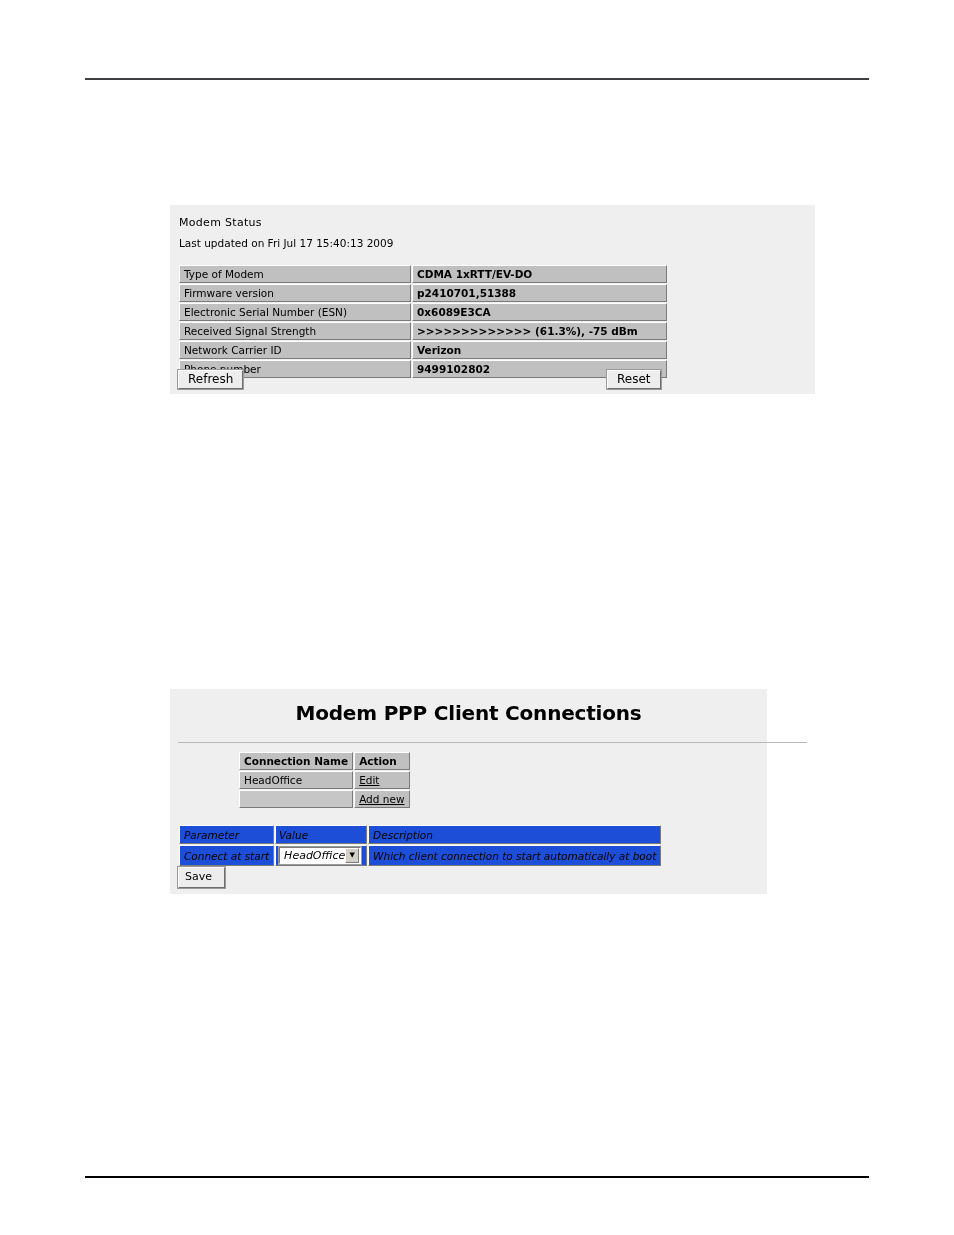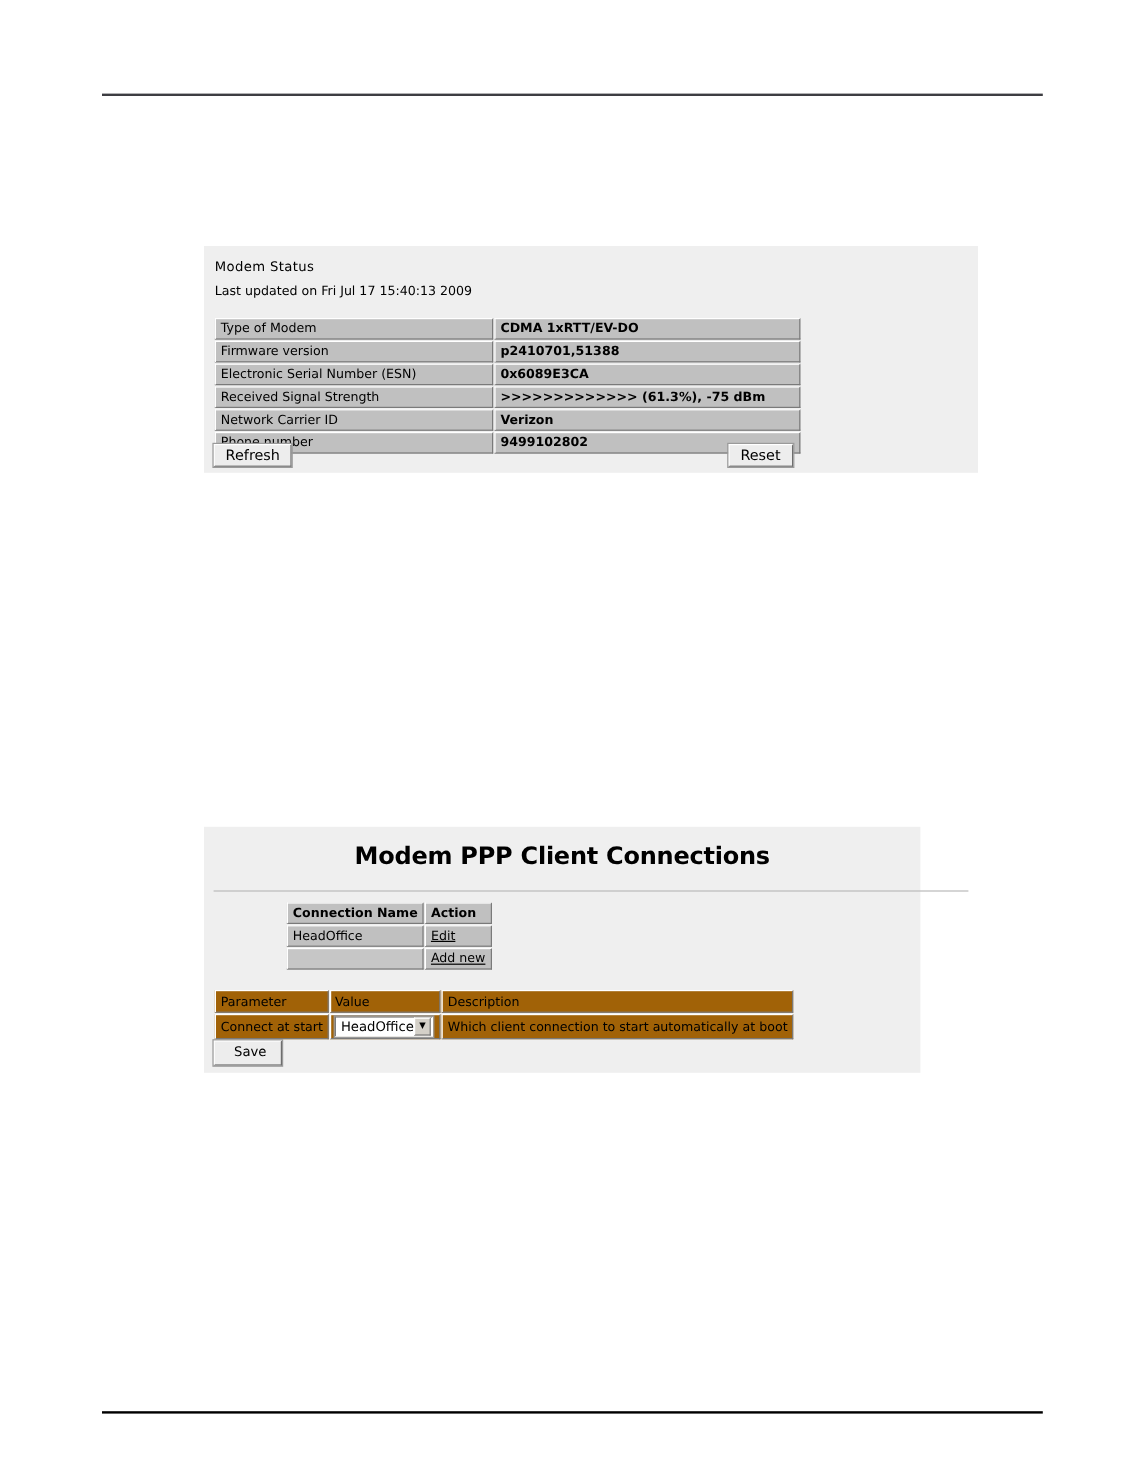--- a/index.html
+++ b/index.html
@@ -161,29 +161,30 @@
   
   #parameter-table {
     position: absolute;
     left: 8px;
     top: 135px;
     border-collapse: separate;
     border-spacing: 1px;
     font-size: 10.5px;
   }
   #parameter-table td {
-    background: #a16207;
+    background: #1d4ed8;
     border-top: 1px solid #ffffff;
     border-left: 1px solid #ffffff;
     border-right: 1px solid #7a7a7a;
     border-bottom: 1px solid #7a7a7a;
     padding: 1px 4px;
     vertical-align: middle;
     white-space: nowrap;
     height: 15px;
+    font-style: italic;
   }
   #parameter-table td.p-param { width: 78px; }
   #parameter-table td.p-value { width: 84px; padding: 1px 3px; }
   #parameter-table td.p-desc  { width: 262px; }
 
   
   .select-box {
     display: inline-flex;
     align-items: center;
     justify-content: space-between;
@@ -212,21 +213,21 @@
     align-items: center;
     justify-content: center;
     font-size: 7px;
     line-height: 7px;
   }
 
   #save-button {
     position: absolute;
     left: 8px;
     top: 178px;
-    padding: 3px 12px 4px 16px;
+    padding: 3px 12px 4px 6px;
     font-size: 11px;
   }
 </style>
 </head>
 <body>
 
 <div class="page-rule top"></div>
 <div class="page-rule bottom"></div>
 
 <div class="panel" id="modem-status-panel">

